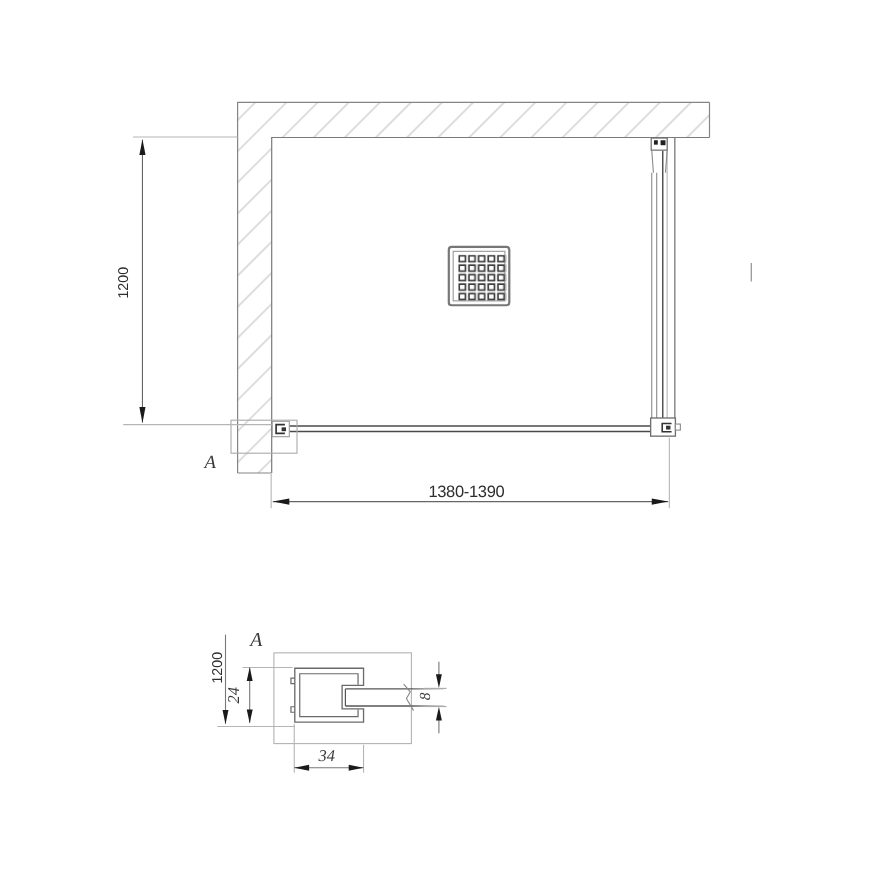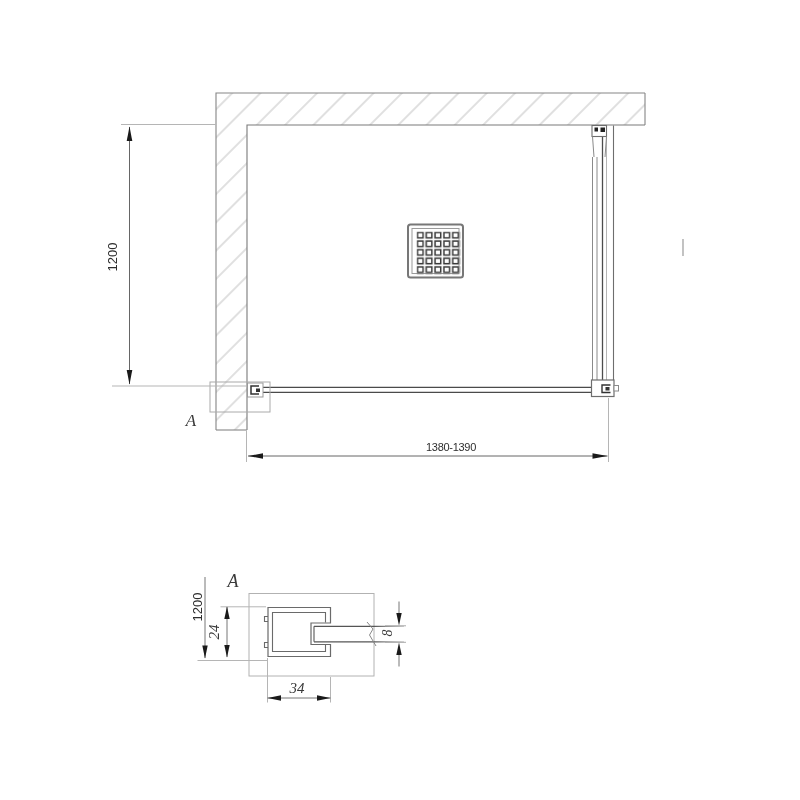--- a/index.html
+++ b/index.html
@@ -3,21 +3,21 @@
 <meta charset="utf-8">
 <style>
   html,body{margin:0;padding:0;background:#ffffff;}
   .page{position:relative;width:800px;height:800px;background:#ffffff;overflow:hidden;
         font-family:"Liberation Sans",sans-serif;}
   svg{position:absolute;left:0;top:0;}
   .dim-label{position:absolute;color:#2e2e2e;font-size:14px;white-space:nowrap;
              transform:translate(-50%,-50%);line-height:1;}
   .rot{transform:translate(-50%,-50%) rotate(-90deg);}
   .ital{font-family:"Liberation Serif","DejaVu Serif",serif;font-style:italic;color:#3a3a3a;}
-  .w-dim{font-size:11px;letter-spacing:-0.3px;margin-left:27px;}
+  .w-dim{font-size:15px;letter-spacing:-0.3px;}
   .marker{font-size:17px;}
   .d-label{font-size:18px;}
 </style>
 </head>
 <body>
 
 <div class="page">
 
   <svg width="800" height="800" viewBox="0 0 800 800">
     <defs>

